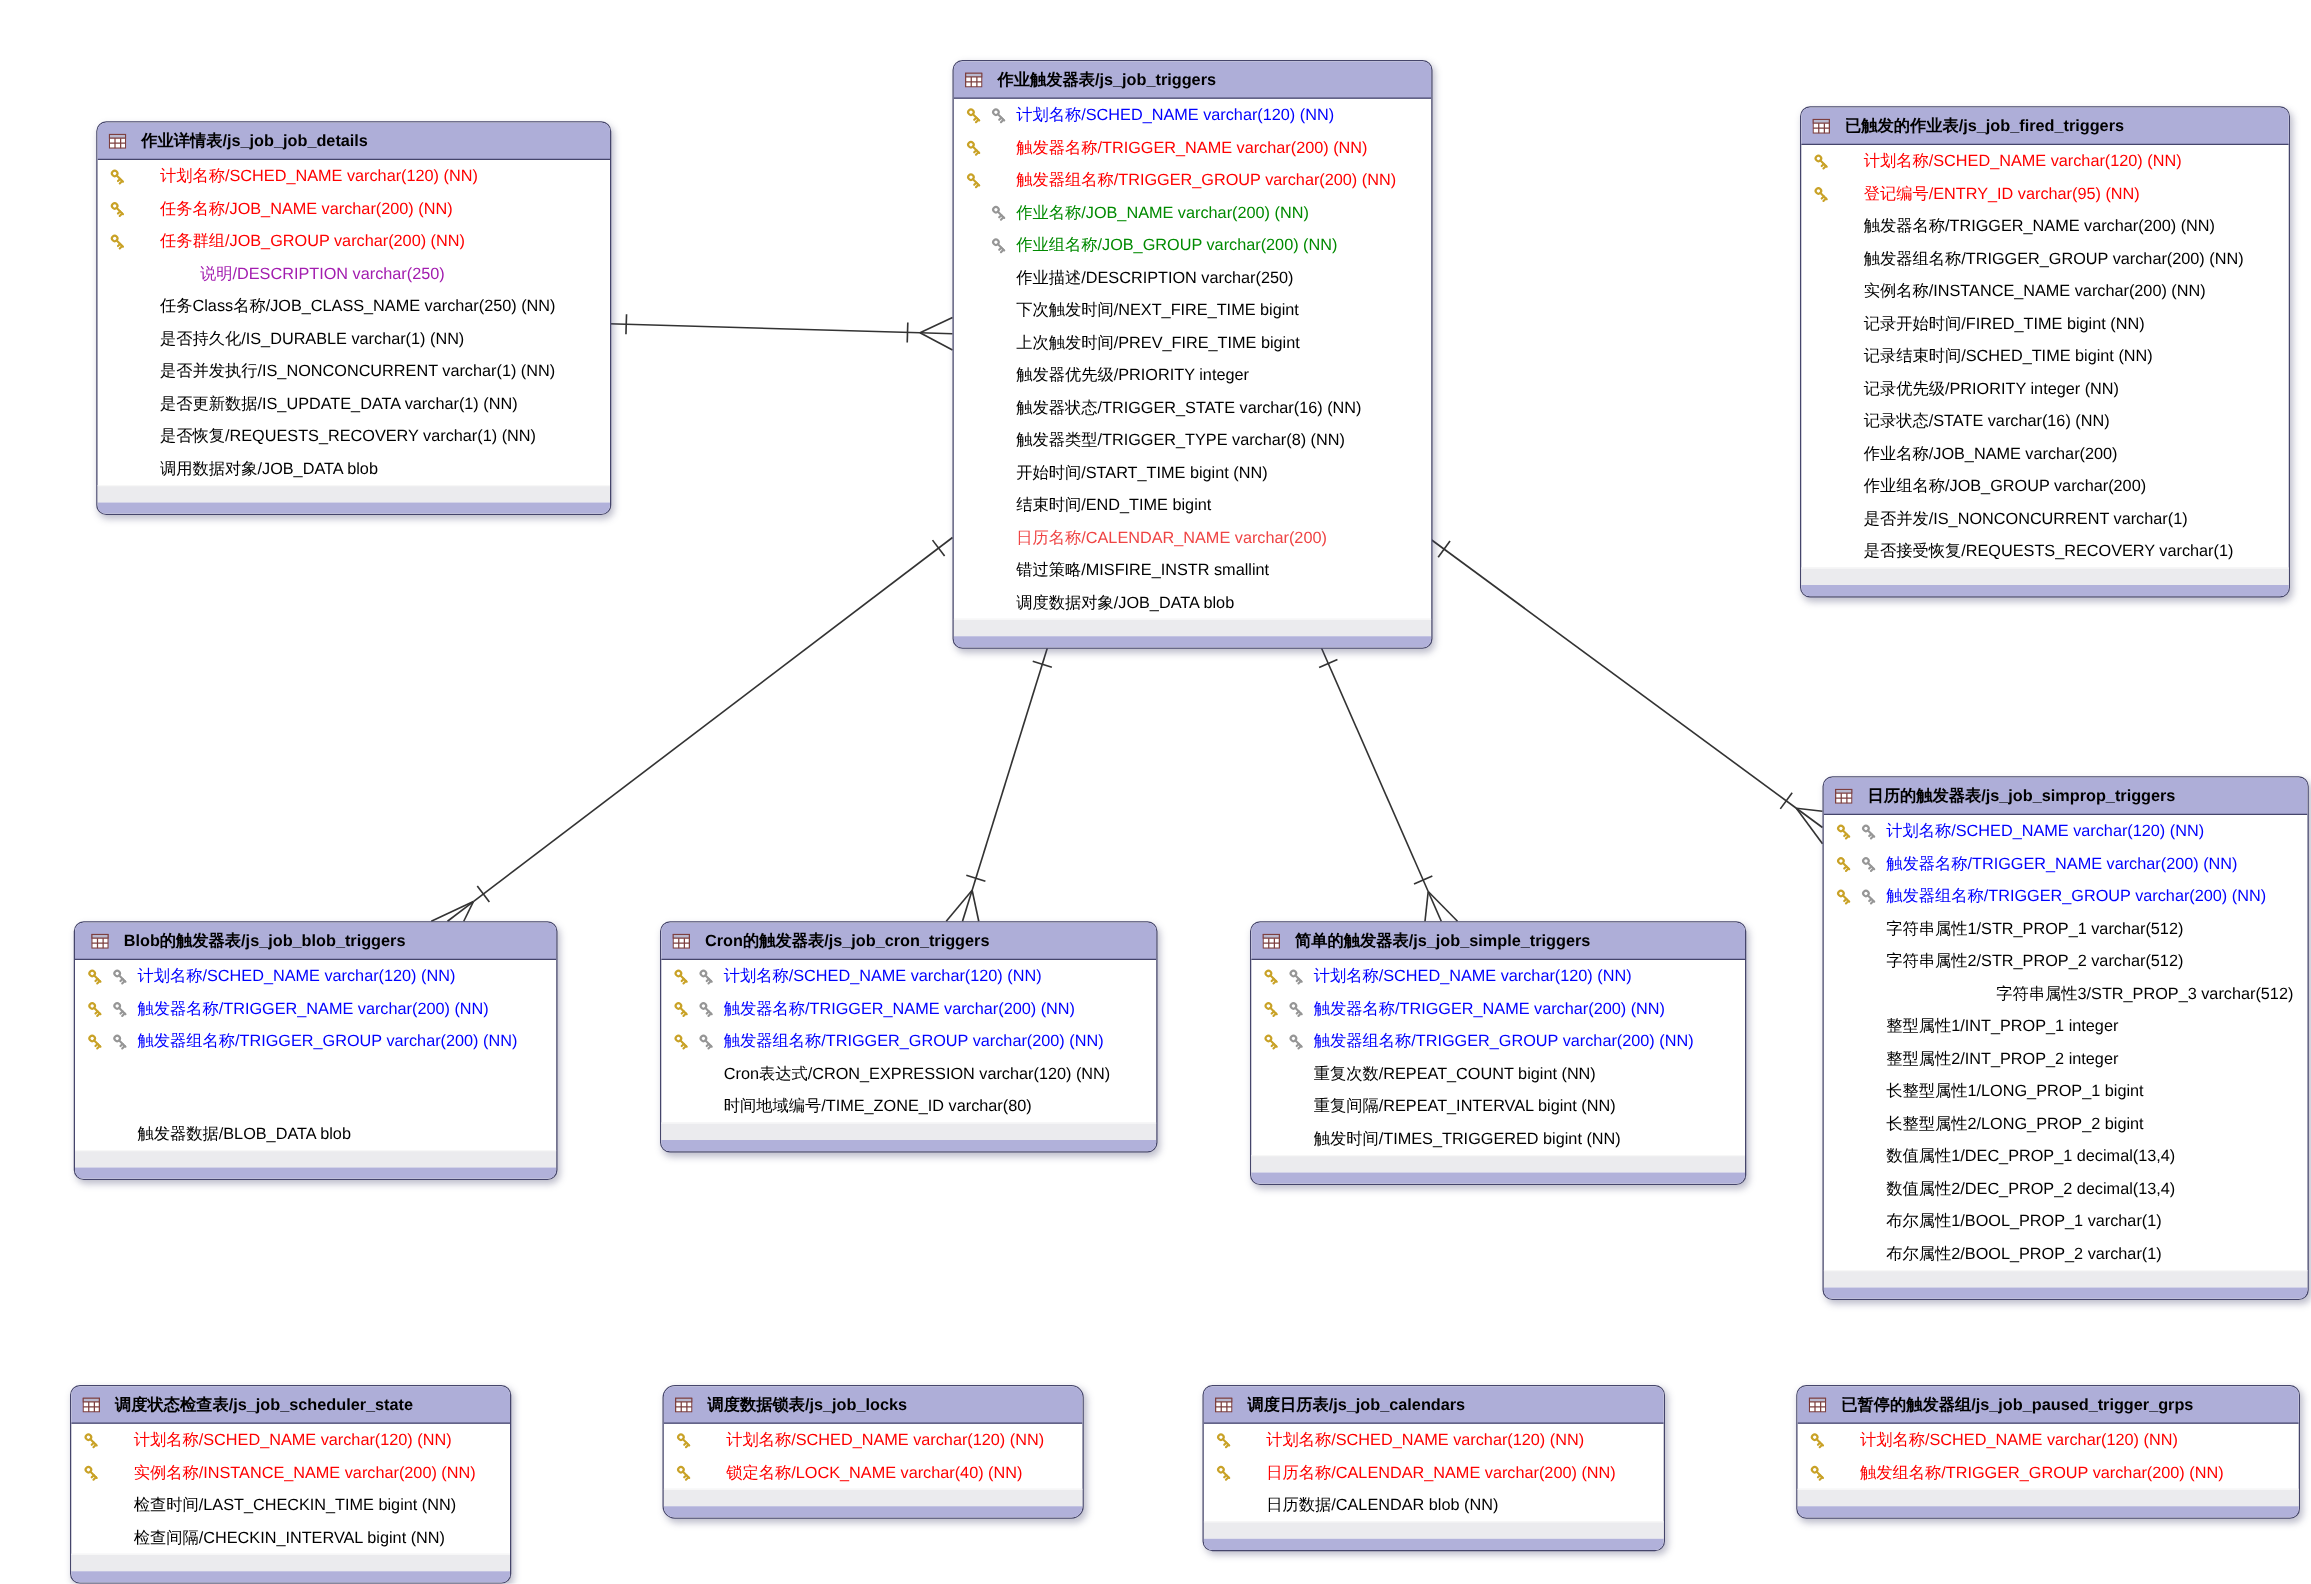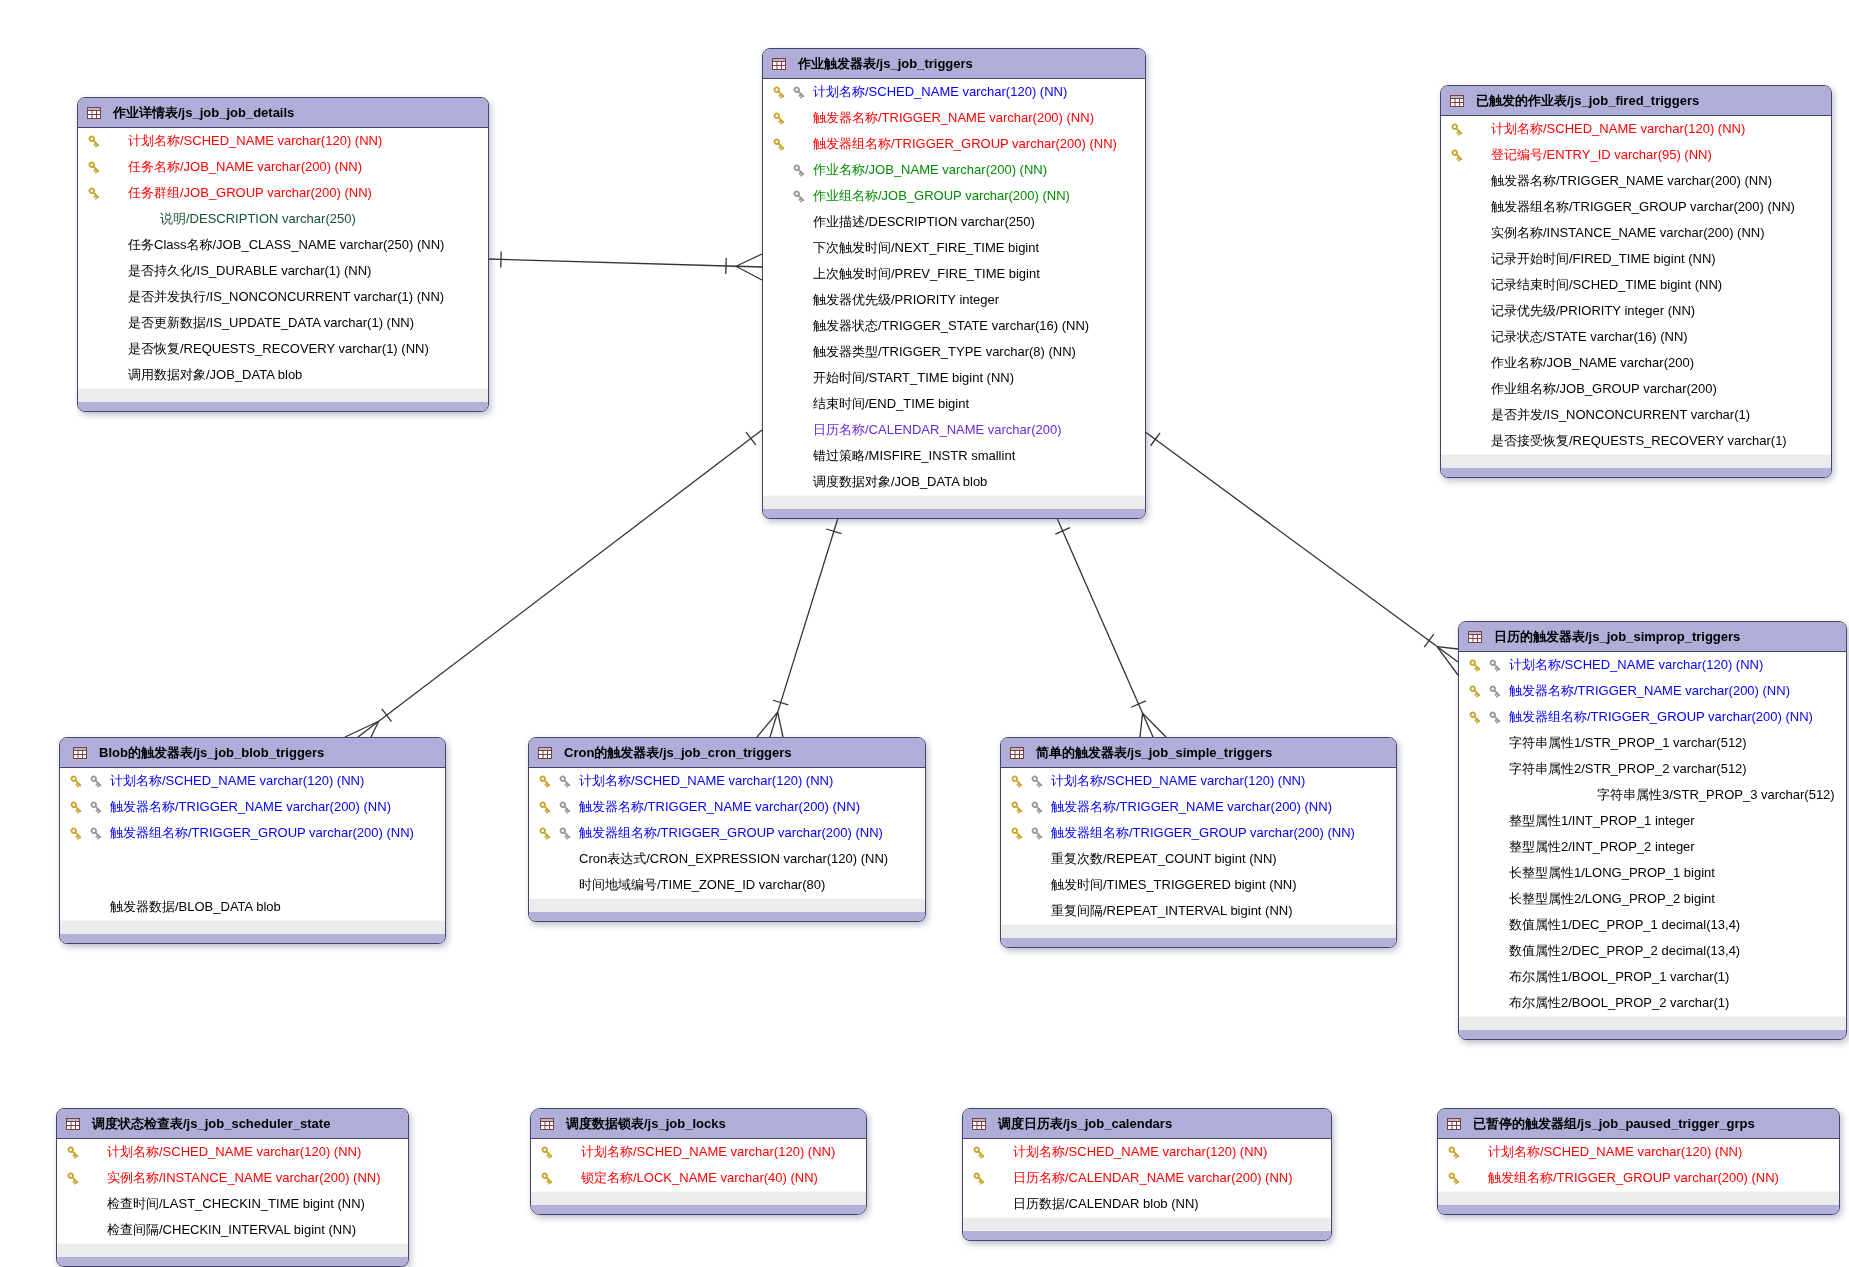--- a/index.html
+++ b/index.html
@@ -120,21 +120,21 @@
               <circle cx="3.6" cy="7.5" r="2.2"></circle>
               <line x1="5.9" y1="7.5" x2="13" y2="7.5"></line>
               <line x1="9.8" y1="7.5" x2="9.8" y2="10"></line>
               <line x1="12.1" y1="7.5" x2="12.1" y2="10.3"></line>
             </g>
           </svg>
         </span>
         <span class="ic"></span>
         <span class="lbl">任务群组/JOB_GROUP varchar(200) (NN)</span>
       </div>
-      <div class="er-row" style="height: 26px; color: #14532d; gap: 16px;">
+      <div class="er-row" style="height: 26px; color: #a21caf; gap: 16px;">
         <span class="ic"></span>
         <span class="ic"></span>
         <span class="lbl">说明/DESCRIPTION varchar(250)</span>
       </div>
       <div class="er-row" style="height: 26px; color: rgb(0, 0, 0);">
         <span class="ic"></span>
         <span class="ic"></span>
         <span class="lbl">任务Class名称/JOB_CLASS_NAME varchar(250) (NN)</span>
       </div>
       <div class="er-row" style="height: 26px; color: rgb(0, 0, 0);">
@@ -290,21 +290,21 @@
       <div class="er-row" style="height: 26px; color: rgb(0, 0, 0);">
         <span class="ic"></span>
         <span class="ic"></span>
         <span class="lbl">开始时间/START_TIME bigint (NN)</span>
       </div>
       <div class="er-row" style="height: 26px; color: rgb(0, 0, 0);">
         <span class="ic"></span>
         <span class="ic"></span>
         <span class="lbl">结束时间/END_TIME bigint</span>
       </div>
-      <div class="er-row" style="height: 26px; color: #6d28d9; align-items: center;">
+      <div class="er-row" style="height: 26px; color: #ef4444; align-items: center;">
         <span class="ic"></span>
         <span class="ic"></span>
         <span class="lbl">日历名称/CALENDAR_NAME varchar(200)</span>
       </div>
       <div class="er-row" style="height: 26px; color: rgb(0, 0, 0);">
         <span class="ic"></span>
         <span class="ic"></span>
         <span class="lbl">错过策略/MISFIRE_INSTR smallint</span>
       </div>
       <div class="er-row" style="height: 26px; color: rgb(0, 0, 0);">
@@ -682,26 +682,26 @@
         <span class="lbl">触发器组名称/TRIGGER_GROUP varchar(200) (NN)</span>
       </div>
       <div class="er-row" style="height: 26px; color: rgb(0, 0, 0);">
         <span class="ic"></span>
         <span class="ic"></span>
         <span class="lbl">重复次数/REPEAT_COUNT bigint (NN)</span>
       </div>
       <div class="er-row" style="height: 26px; color: rgb(0, 0, 0);">
         <span class="ic"></span>
         <span class="ic"></span>
+        <span class="lbl">重复间隔/REPEAT_INTERVAL bigint (NN)</span>
+      </div>
+      <div class="er-row" style="height: 26px; color: rgb(0, 0, 0);">
+        <span class="ic"></span>
+        <span class="ic"></span>
         <span class="lbl">触发时间/TIMES_TRIGGERED bigint (NN)</span>
-      </div>
-      <div class="er-row" style="height: 26px; color: rgb(0, 0, 0);">
-        <span class="ic"></span>
-        <span class="ic"></span>
-        <span class="lbl">重复间隔/REPEAT_INTERVAL bigint (NN)</span>
       </div>
       <div class="footA" style="height: 13px; background: rgb(235, 235, 238);"></div>
       <div class="footB" style="height: 9px; background: rgb(177, 177, 218);"></div>
     </div>
     <div class="er-table" style="left: 1458px; top: 621px; width: 387px;">
       <div class="er-head" style="background: rgb(174, 174, 216);">
         <span class="ic">
           <svg width="14" height="12" viewBox="0 0 14 12">
             <rect x="0.5" y="0.5" width="13" height="11" fill="#ffffff" stroke="#7d3f3f"></rect>
             <rect x="0.5" y="0.5" width="13" height="3" fill="#b9b9cf" stroke="#7d3f3f"></rect>

